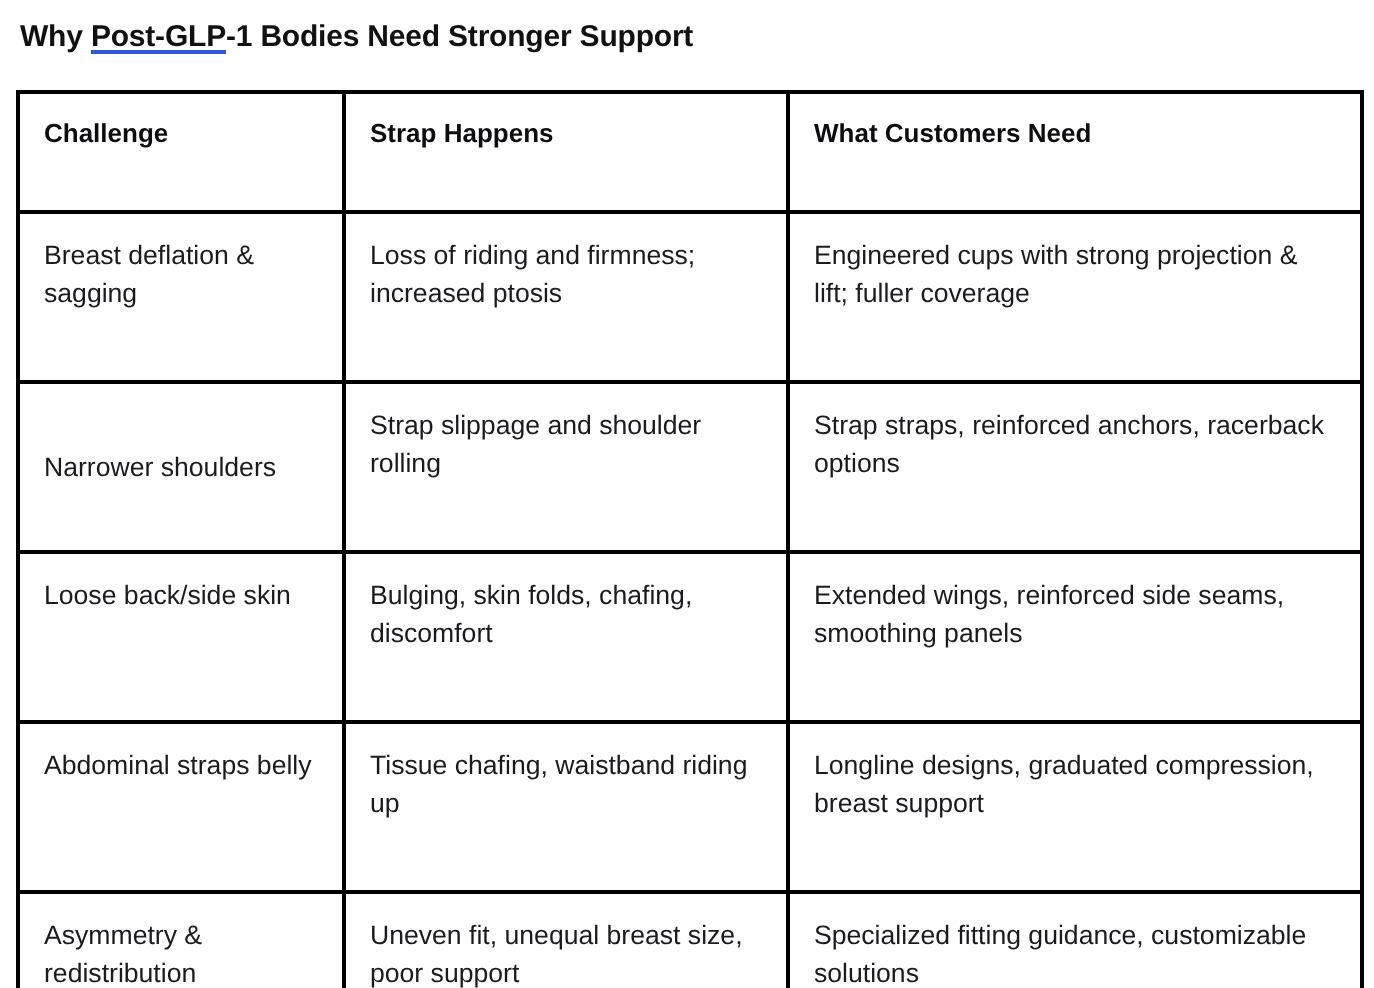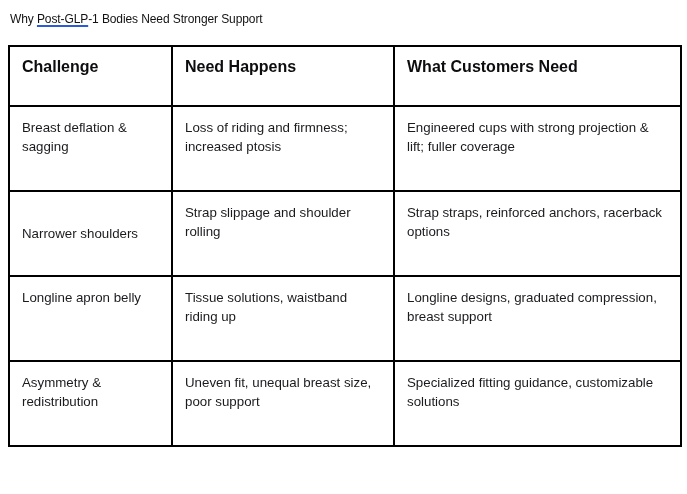--- a/index.html
+++ b/index.html
@@ -22,22 +22,22 @@
     width: 687px;
     height: 494px;
     box-sizing: border-box;
   }
 
   
   .doc-title {
     position: absolute;
     left: 10px;
     top: 8px;
-    font-size: 12px;
-    font-weight: normal;
+    font-size: 15px;
+    font-weight: bold;
     line-height: 22px;
     letter-spacing: -0.1px;
     color: #111111;
     white-space: nowrap;
   }
   .doc-title .spell-underline {
     text-decoration: underline;
     text-decoration-color: #2d5bd7;
     text-decoration-thickness: 2px;
     text-underline-offset: 2px;
@@ -73,21 +73,21 @@
     font-size: 13.3px;
     line-height: 19px;
     color: #1b1b1f;
     background: #ffffff;
     word-wrap: break-word;
     overflow-wrap: break-word;
   }
 
   table.matrix thead th {
     font-weight: bold;
-    font-size: 16px;
+    font-size: 13px;
     color: #0d0d10;
     height: 30px;
     padding-top: 10px;
     padding-bottom: 18px;
   }
 
   table.matrix tbody td {
     height: 52px;
     padding-bottom: 20px;
   }
@@ -109,38 +109,43 @@
   <div class="table-wrap">
     <table class="matrix">
       <colgroup>
         <col class="c1">
           <col class="c2">
           <col class="c3">
       </colgroup>
       <thead>
         <tr>
           <th>Challenge</th>
-          <th>Need Happens</th>
+          <th>Strap Happens</th>
           <th>What Customers Need</th>
         </tr>
       </thead>
       <tbody>
         <tr>
           <td>Breast deflation &amp; sagging</td>
           <td>Loss of riding and firmness; increased ptosis</td>
           <td>Engineered cups with strong projection &amp; lift; fuller coverage</td>
         </tr>
         <tr>
           <td class="v-center">Narrower shoulders</td>
           <td>Strap slippage and shoulder rolling</td>
           <td>Strap straps, reinforced anchors, racerback options</td>
         </tr>
         <tr>
-          <td>Longline apron belly</td>
-          <td>Tissue solutions, waistband riding up</td>
+          <td>Loose back/side skin</td>
+          <td>Bulging, skin folds, chafing, discomfort</td>
+          <td>Extended wings, reinforced side seams, smoothing panels</td>
+        </tr>
+        <tr>
+          <td>Abdominal straps belly</td>
+          <td>Tissue chafing, waistband riding up</td>
           <td>Longline designs, graduated compression, breast support</td>
         </tr>
         <tr>
           <td>Asymmetry &amp; redistribution</td>
           <td>Uneven fit, unequal breast size, poor support</td>
           <td>Specialized fitting guidance, customizable solutions</td>
         </tr>
       </tbody>
     </table>
   </div>

